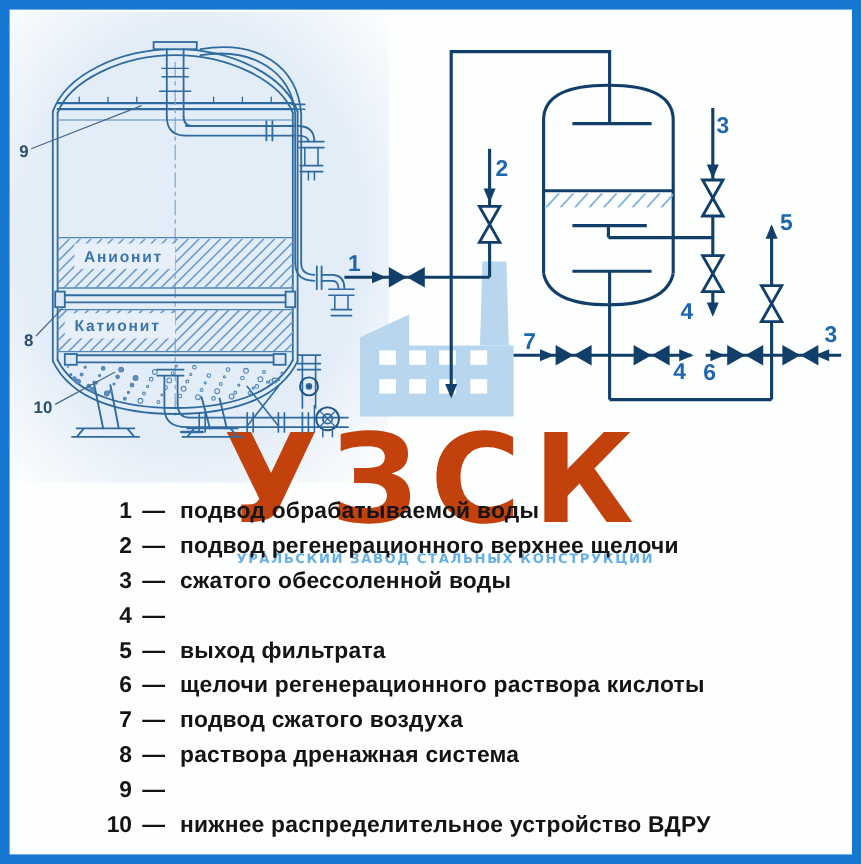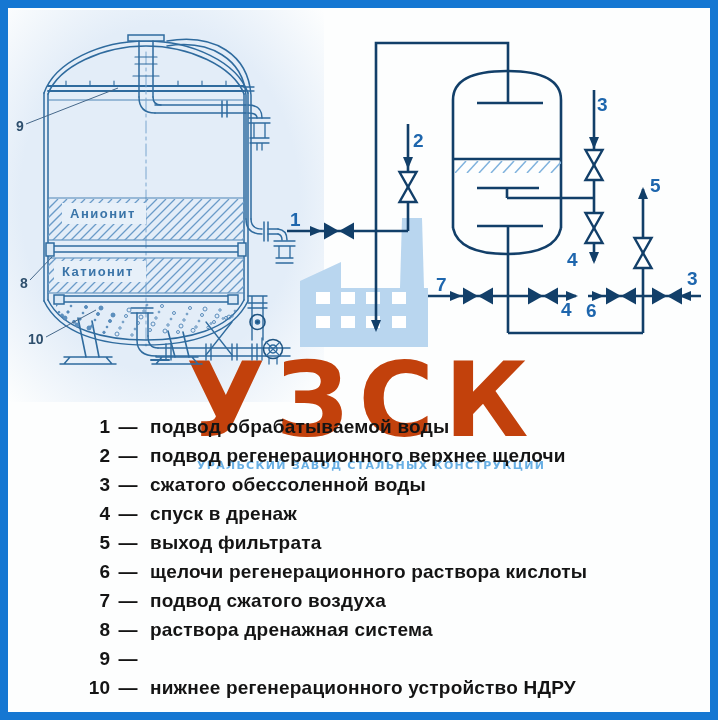--- a/index.html
+++ b/index.html
@@ -360,21 +360,20 @@
         <span class="txt">подвод регенерационного верхнее щелочи</span>
       </div>
     <div class="row">
         <span class="num">3</span>
         <span class="dash">—</span>
         <span class="txt">сжатого обессоленной воды</span>
       </div>
     <div class="row">
         <span class="num">4</span>
         <span class="dash">—</span>
-        <span class="txt">спуск в дренаж</span>
       </div>
     <div class="row">
         <span class="num">5</span>
         <span class="dash">—</span>
         <span class="txt">выход фильтрата</span>
       </div>
     <div class="row">
         <span class="num">6</span>
         <span class="dash">—</span>
         <span class="txt">щелочи регенерационного раствора кислоты</span>
@@ -389,18 +388,18 @@
         <span class="dash">—</span>
         <span class="txt">раствора дренажная система</span>
       </div>
     <div class="row">
         <span class="num">9</span>
         <span class="dash">—</span>
       </div>
     <div class="row">
         <span class="num">10</span>
         <span class="dash">—</span>
-        <span class="txt">нижнее регенерационного устройство НДРУ</span>
+        <span class="txt">нижнее распределительное устройство ВДРУ</span>
       </div>
   </div>
 
   <div class="frame"></div>
 </div>
 
 </body></html>

